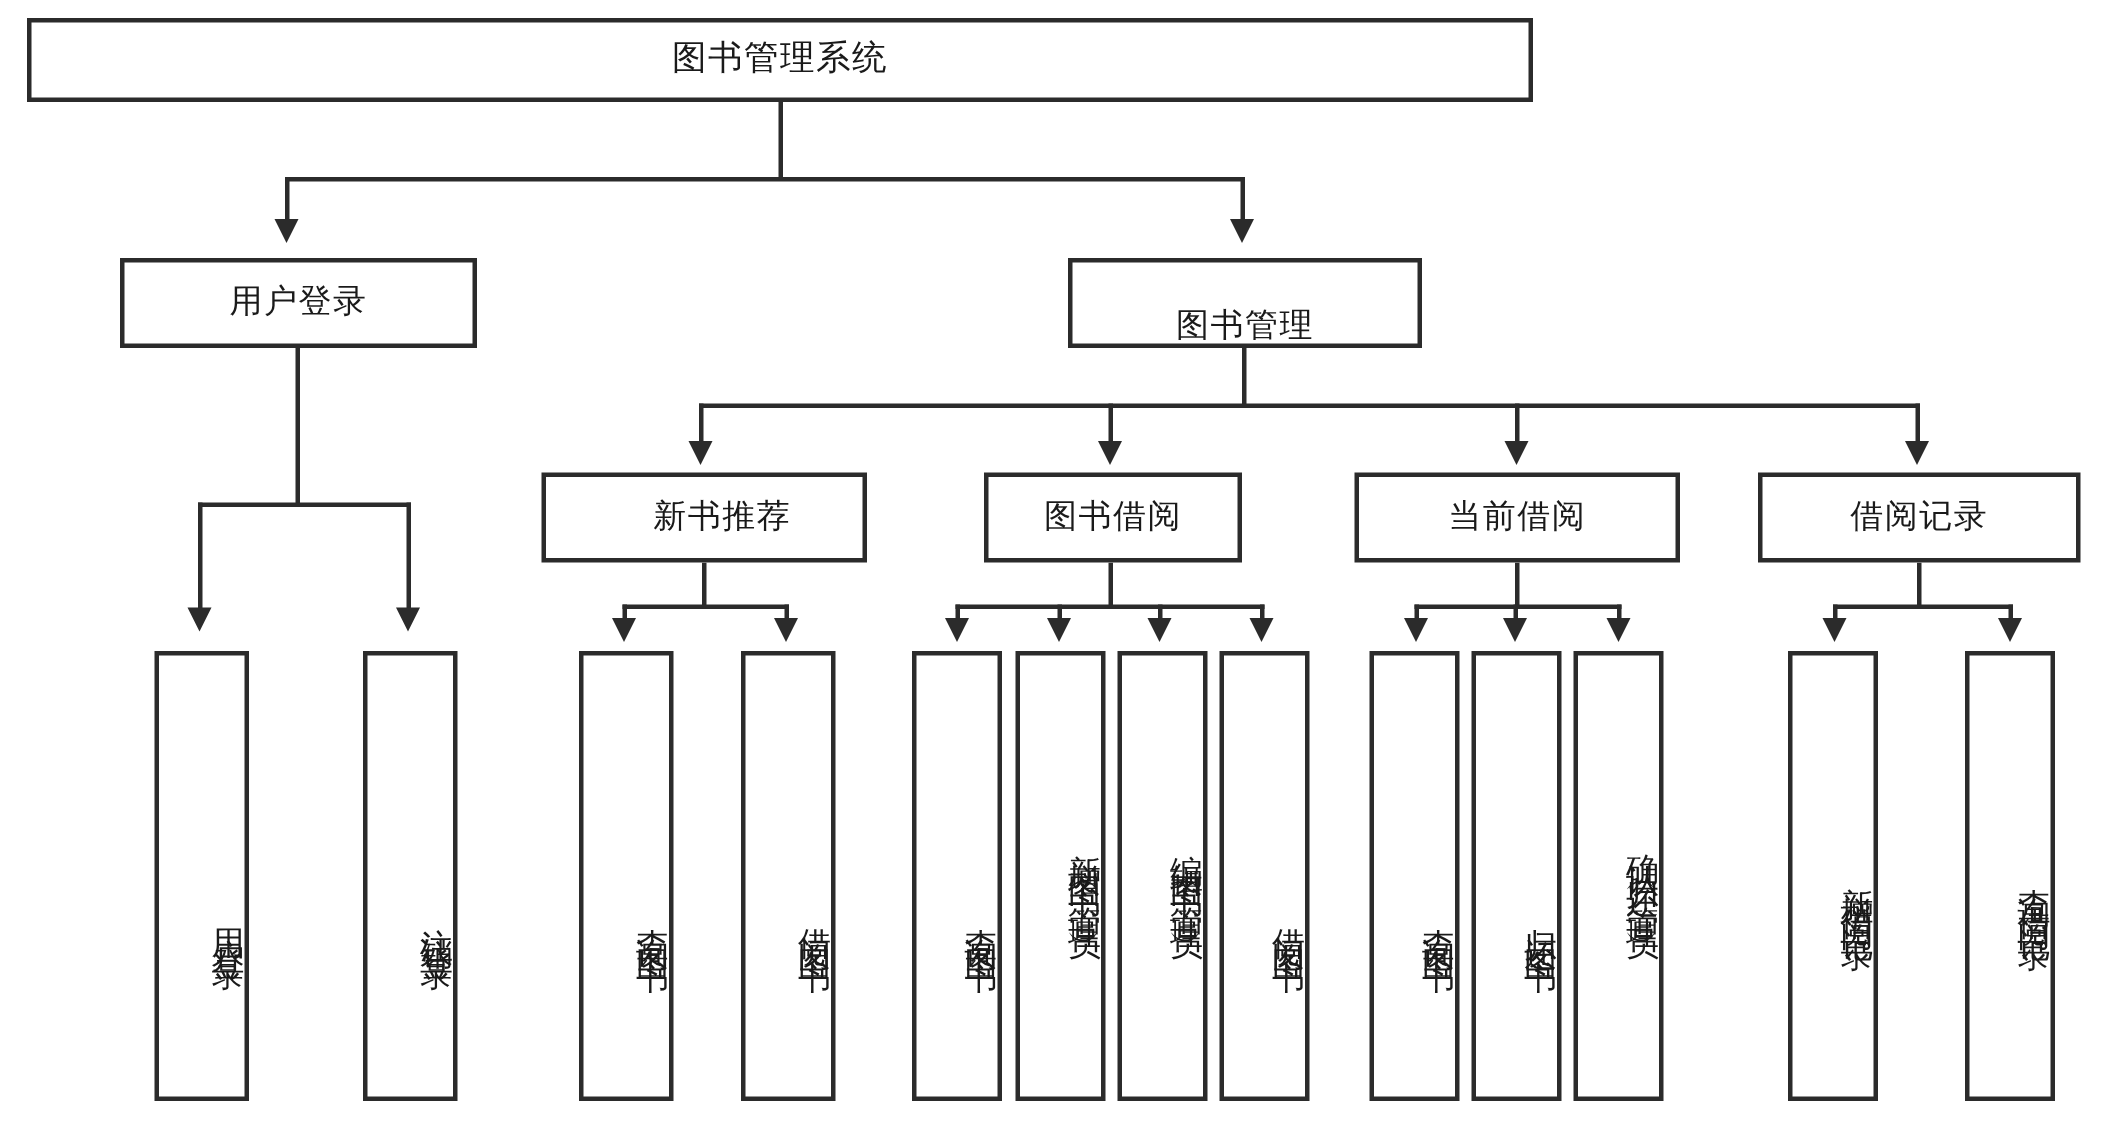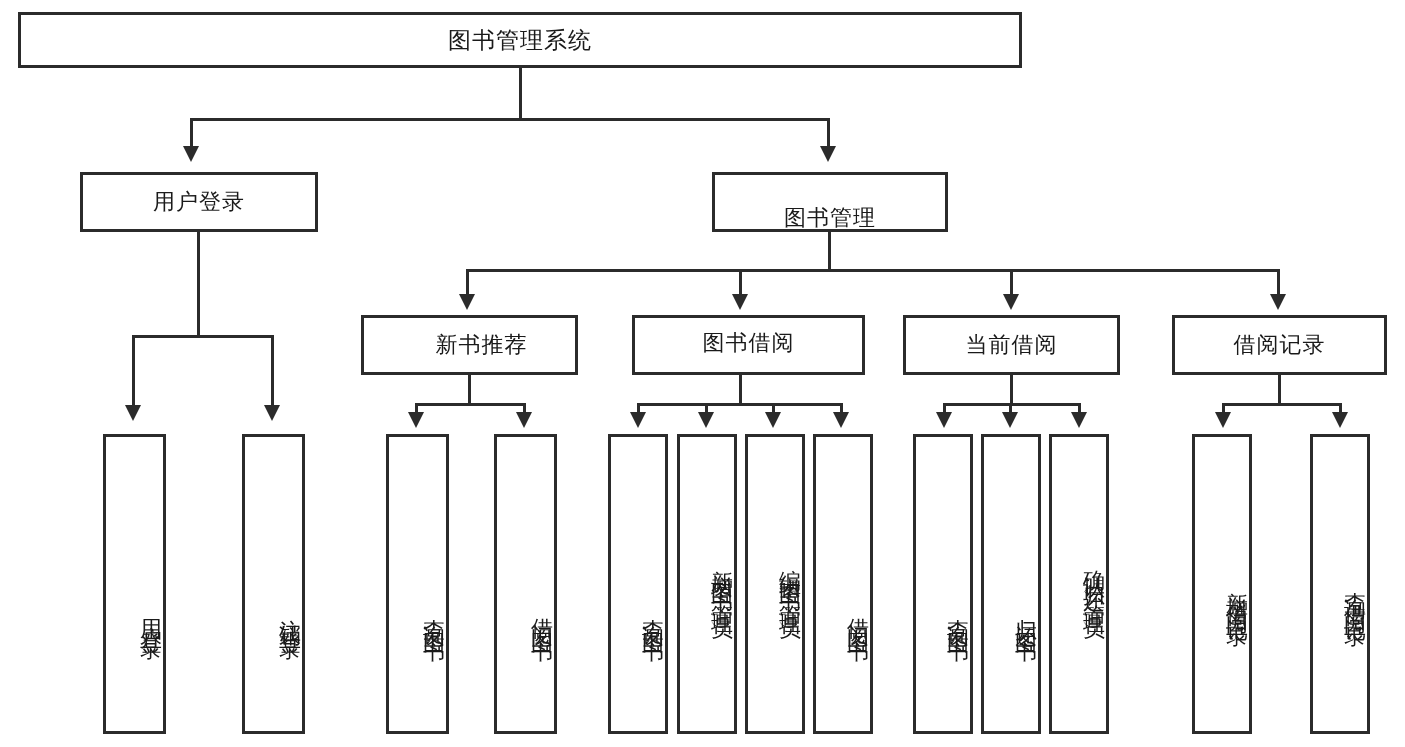--- a/index.html
+++ b/index.html
@@ -74,21 +74,21 @@
     white-space:nowrap;
     z-index:9;
     font-family:"DejaVu Sans","Liberation Sans",sans-serif;
   }
 </style>
 </head>
 <body>
 
 <div id="diagram">
 
-  <div class="node h root" style="left:18px;top:12px;width:1004px;height:56px;">
+  <div class="node h root" style="left:18px;top:12px;width:1004px;height:56px;font-family:Liberation Mono, monospace;">
     <span>图书管理系统</span>
   </div>
 
   <div class="edge vline" style="left:519px;top:68px;width:3px;height:52px;"></div>
   <div class="edge hline" style="left:190px;top:118px;width:640px;height:3px;"></div>
   <div class="edge vline" style="left:190px;top:118px;width:3px;height:30px;"></div>
   <div class="edge vline" style="left:827px;top:118px;width:3px;height:30px;"></div>
   <div class="arrow" style="left:183px;top:146px;"></div>
   <div class="arrow" style="left:820px;top:146px;"></div>
 
@@ -114,21 +114,21 @@
   <div class="edge vline" style="left:1010px;top:269px;width:3px;height:28px;"></div>
   <div class="edge vline" style="left:1277px;top:269px;width:3px;height:28px;"></div>
   <div class="arrow" style="left:459px;top:294px;"></div>
   <div class="arrow" style="left:732px;top:294px;"></div>
   <div class="arrow" style="left:1003px;top:294px;"></div>
   <div class="arrow" style="left:1270px;top:294px;"></div>
 
   <div class="node h" style="left:361px;top:315px;width:217px;height:60px;padding-left:24px;">
     <span>新书推荐</span>
   </div>
-  <div class="node h" style="left:632px;top:315px;width:233px;height:60px;font-family:Liberation Mono, monospace;">
+  <div class="node h" style="left:656px;top:315px;width:172px;height:60px;">
     <span>图书借阅</span>
   </div>
   <div class="node h" style="left:1172px;top:315px;width:215px;height:60px;">
     <span>借阅记录</span>
   </div>
   <div class="node h" style="left:903px;top:315px;width:217px;height:60px;">
     <span>当前借阅</span>
   </div>
 
   <div class="edge vline" style="left:468px;top:375px;width:3px;height:30px;"></div>

